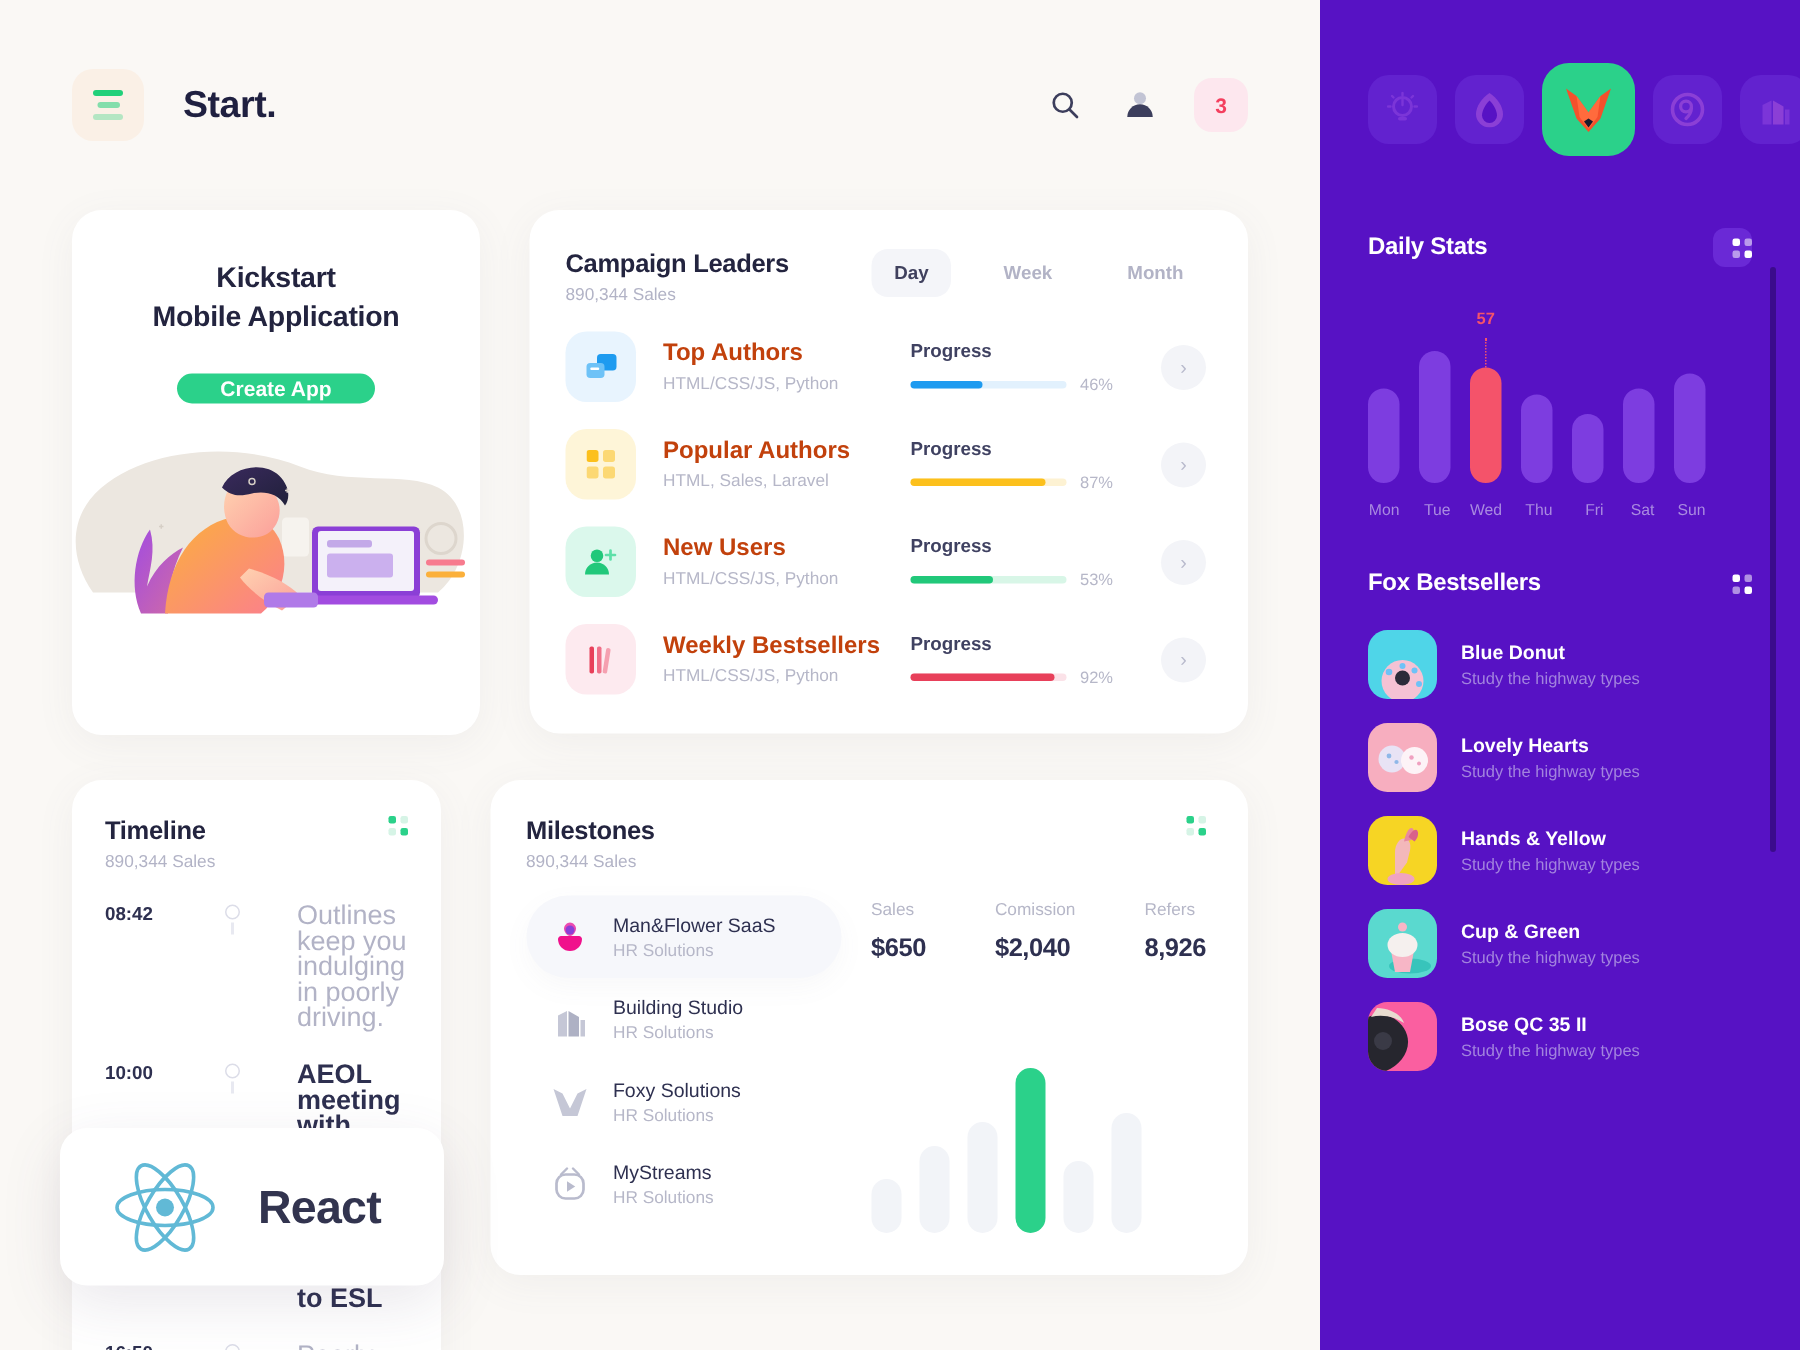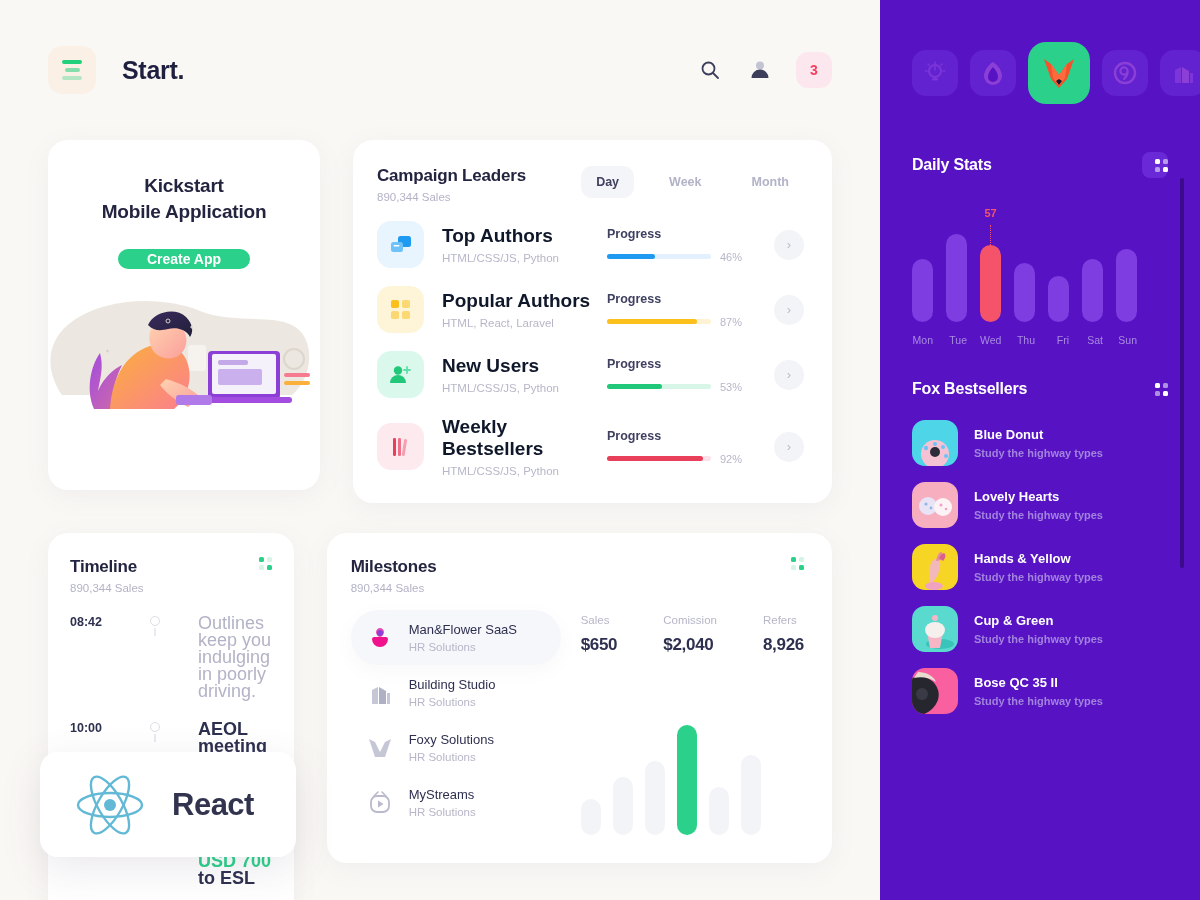--- a/index.html
+++ b/index.html
@@ -91,21 +91,21 @@
 
   .leader {
     display: flex; align-items: center;
     margin-top: 18px;
   }
   .lico {
     width: 47px; height: 47px; border-radius: 14px;
     display: flex; align-items: center; justify-content: center; flex-shrink: 0;
   }
   .lmeta { margin-left: 18px; width: 165px; }
-  .lname { font-size: 19px; font-weight: bold; color: #0f172a; }
+  .lname { font-size: 16px; font-weight: bold; color: #c2410c; }
   .ltech { font-size: 11.5px; color: #b6b7c8; margin-top: 5px; }
   .lprog { width: 135px; }
   .lprog-label { font-size: 12.5px; font-weight: bold; color: #3f4161; }
   .bar-row { display: flex; align-items: center; gap: 9px; margin-top: 10px; }
   .bar-track { flex: 1; height: 5px; border-radius: 3px; }
   .bar-fill { height: 5px; border-radius: 3px; }
   .bar-pct { font-size: 11px; color: #b6b7c8; }
   .chev {
     margin-left: auto;
     width: 30px; height: 30px; border-radius: 50%;
@@ -201,21 +201,21 @@
   .cb-dash { position: absolute; width: 1px; border-left: 1.5px dotted #f4536a; }
   .chart-labels { display: flex; gap: 13px; margin-top: 12px; }
   .chart-labels span { width: 21px; font-size: 10.5px; color: #a98ae0; text-align: right; }
 
   .best { margin-top: 30px; }
   .best-list { margin-top: 18px; }
   .best-item { display: flex; align-items: center; margin-bottom: 16px; cursor: pointer; }
   .best-thumb { width: 46px; height: 46px; border-radius: 13px; overflow: hidden; flex-shrink: 0; }
   .best-meta { margin-left: 16px; }
   .best-name { font-size: 13px; font-weight: bold; color: #fff; }
-  .best-sub { font-size: 11px; color: #a283de; margin-top: 5px; font-weight: bold; }
+  .best-sub { font-size: 11px; color: #a283de; margin-top: 5px; }
 
   .scrollbar {
     position: absolute; right: 16px; top: 178px;
     width: 4px; height: 390px; border-radius: 2px; background: #3b0b8c;
   }
 </style>
 </head>
 <body>
 
 <div class="app">
@@ -338,21 +338,21 @@
                 <div class="lico" style="background:#fef5d8">
                   <svg width="20" height="20" viewBox="0 0 20 20">
                     <rect x="0" y="0" width="8" height="8" rx="1.8" fill="#fcc01c"></rect>
                     <rect x="11" y="0" width="8" height="8" rx="1.8" fill="#fcd873"></rect>
                     <rect x="0" y="11" width="8" height="8" rx="1.8" fill="#fcd873"></rect>
                     <rect x="11" y="11" width="8" height="8" rx="1.8" fill="#fcd873"></rect>
                   </svg>
                 </div>
                 <div class="lmeta">
                   <div class="lname">Popular Authors</div>
-                  <div class="ltech">HTML, React, Laravel</div>
+                  <div class="ltech">HTML, Sales, Laravel</div>
                 </div>
                 <div class="lprog">
                   <div class="lprog-label">Progress</div>
                   <div class="bar-row">
                     <div class="bar-track" style="background:#fdf2d3">
                       <div class="bar-fill" style="width:87%;background:#fcc01c"></div>
                     </div>
                     <span class="bar-pct">87%</span>
                   </div>
                 </div>

